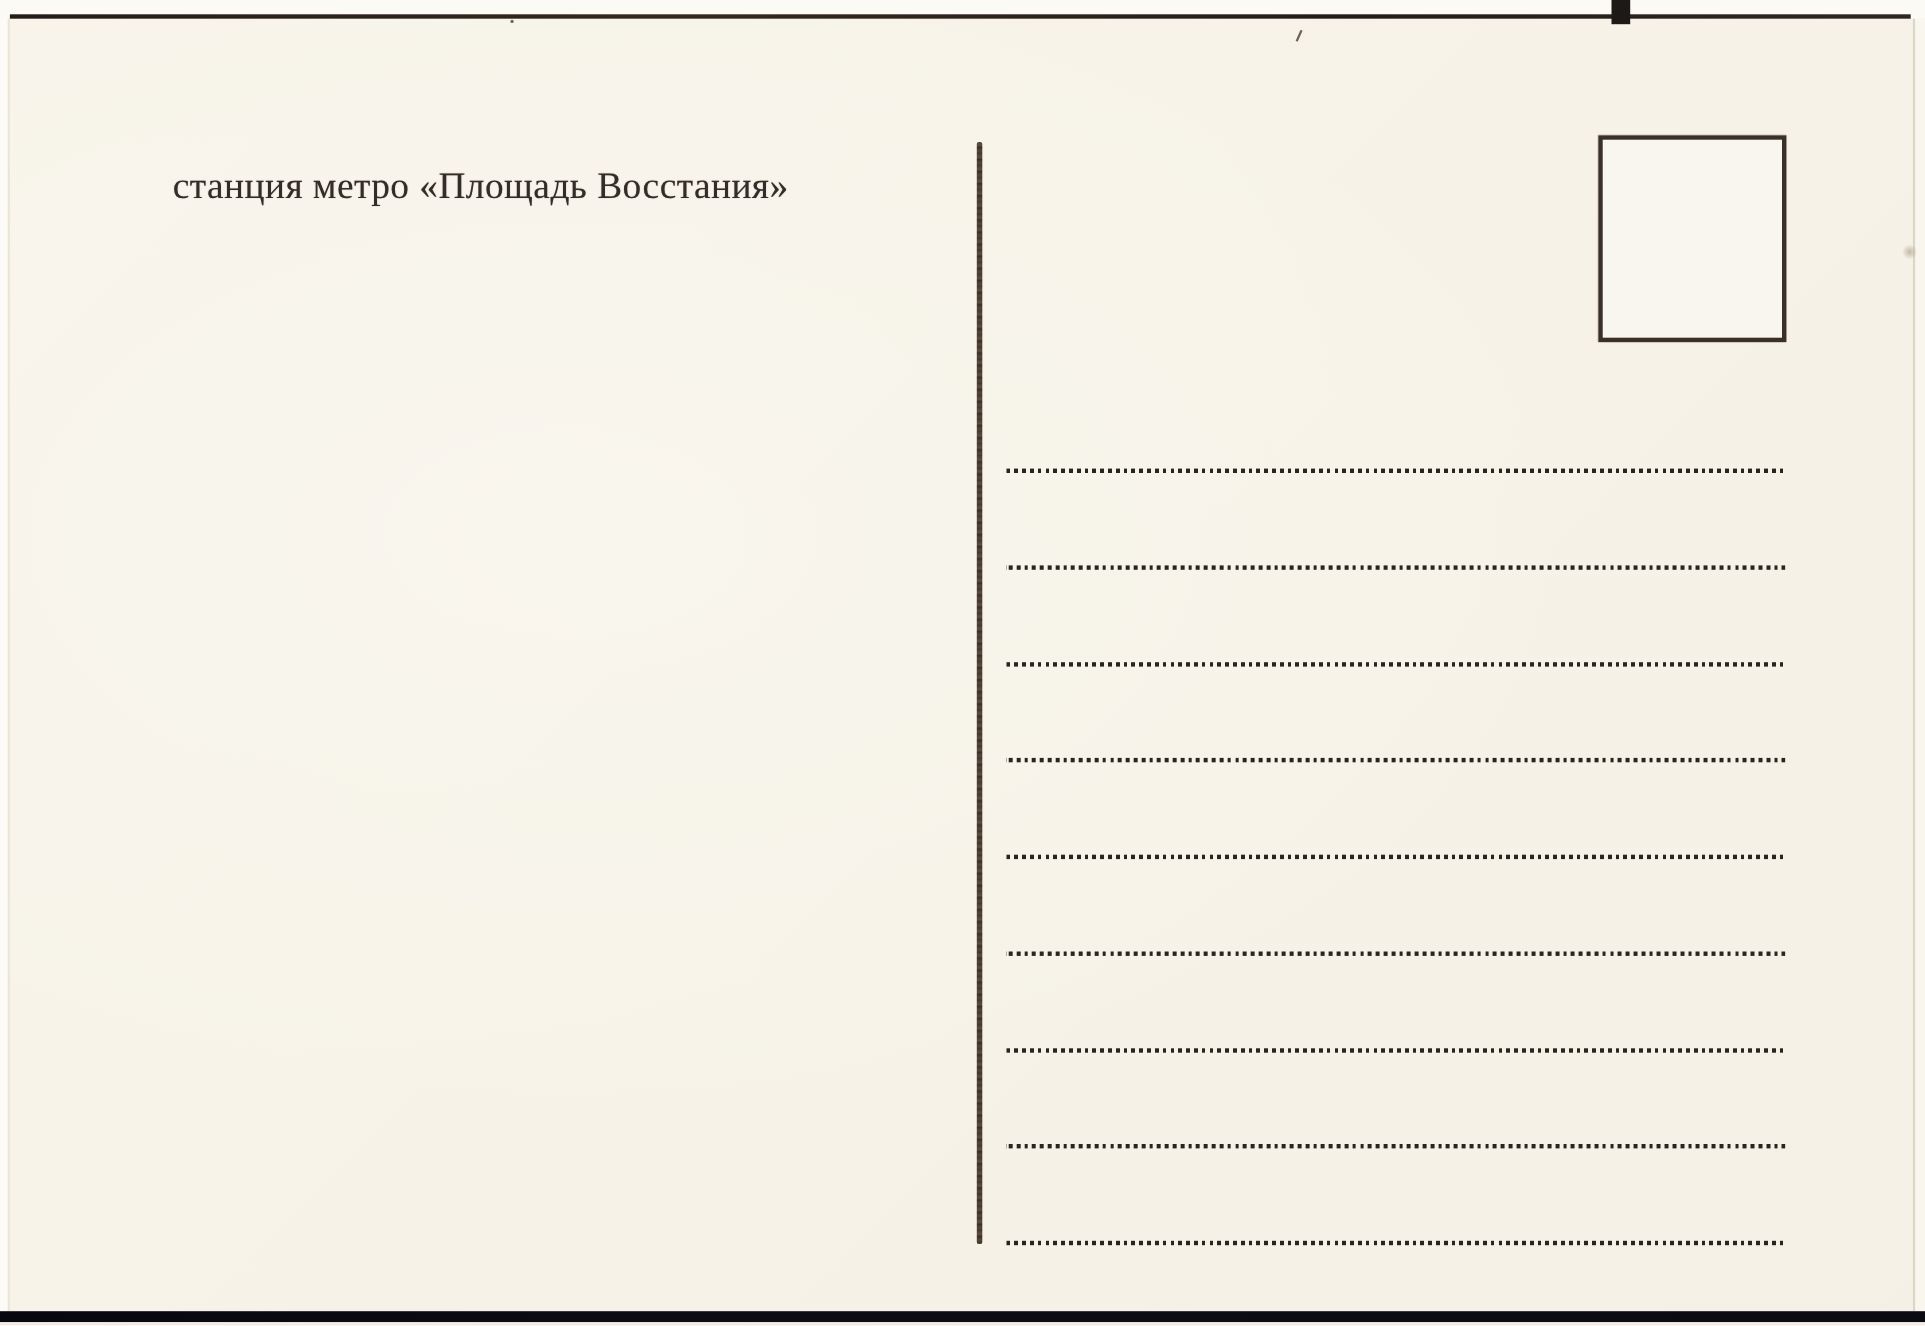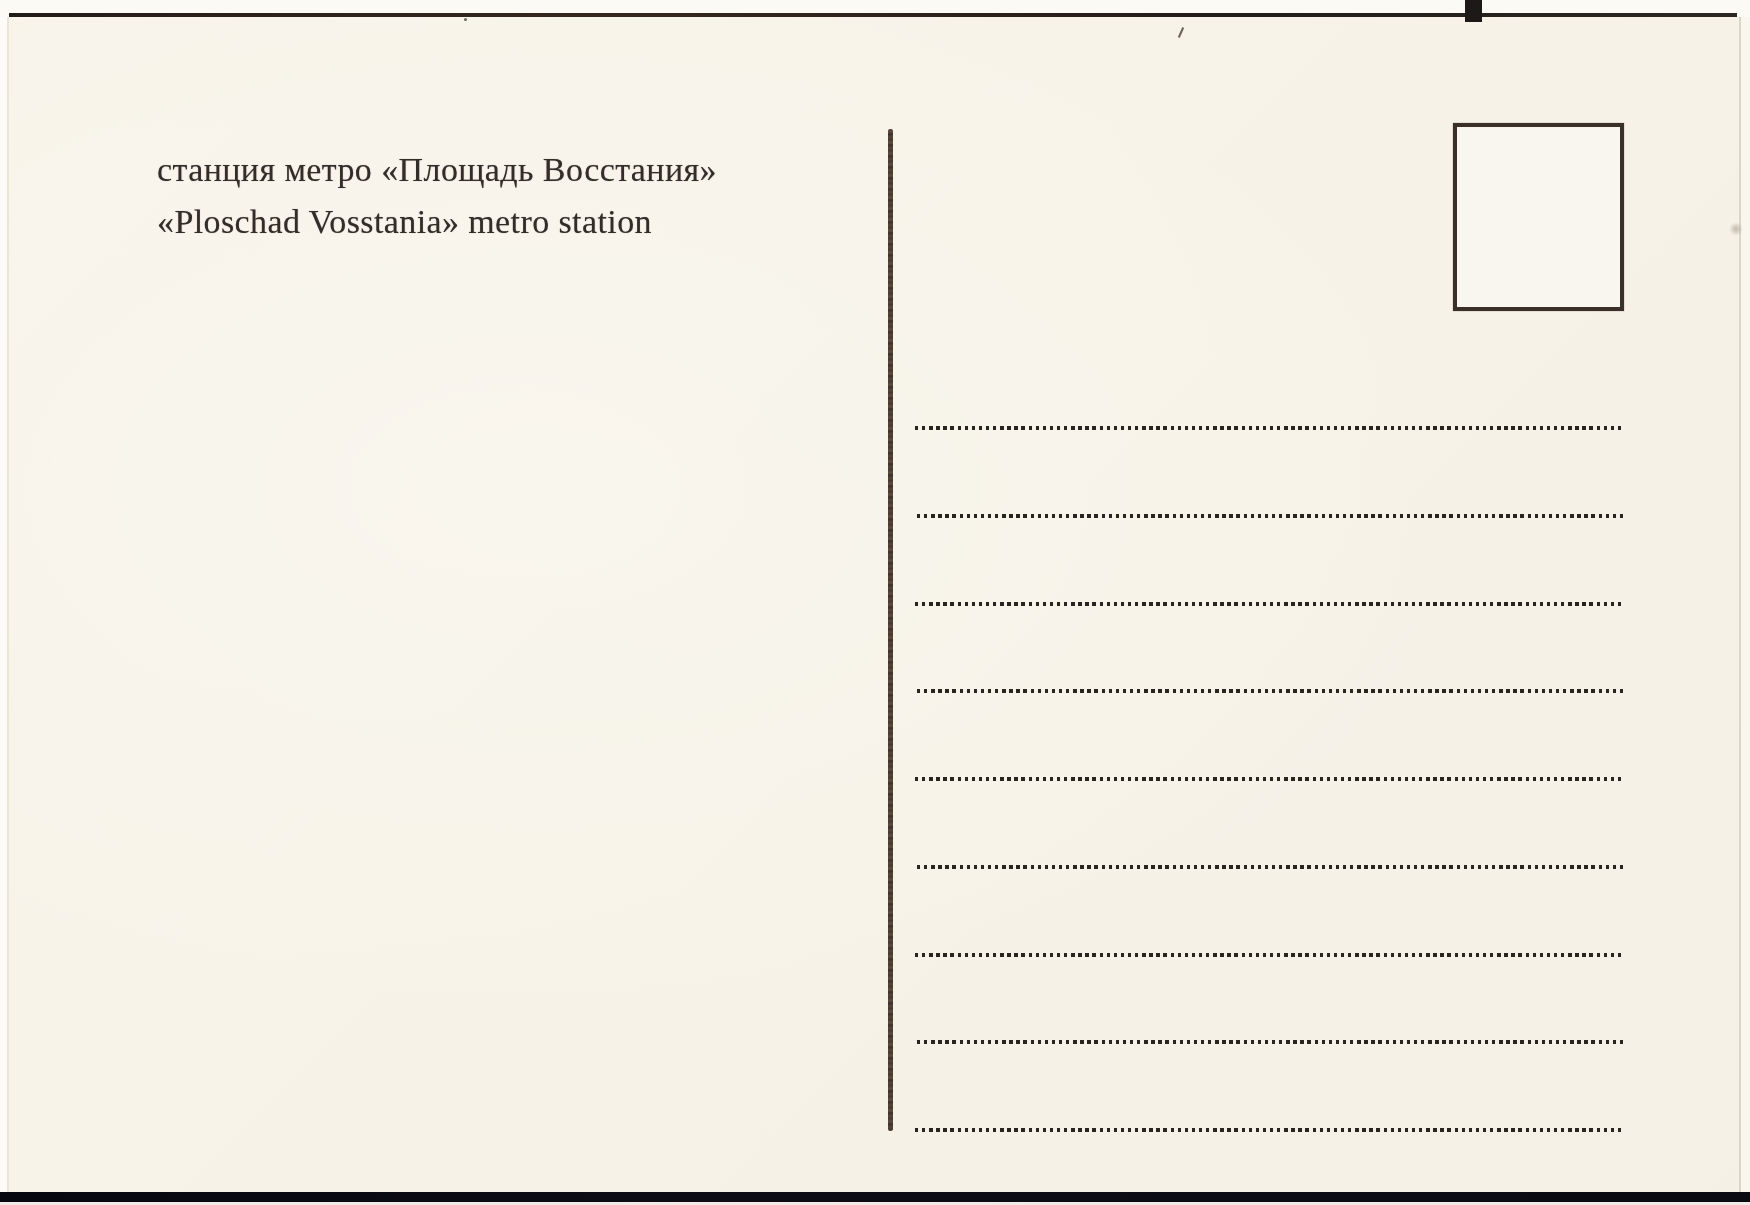--- a/index.html
+++ b/index.html
@@ -153,21 +153,20 @@
 
   <div class="left-sliver"></div>
   <div class="left-crease"></div>
   <div class="top-edge-line"></div>
   <div class="corner-dark"></div>
   <div class="right-margin"></div>
   <div class="right-edge-line"></div>
 
   <div class="caption">
     <div class="cap-line">станция метро «Площадь Восстания»</div>
-    <div class="cap-line">«Ploschad Vosstania» metro station</div>
   </div>
 
   <div class="divider"></div>
 
   <div class="stamp-box"></div>
 
   <div class="address-lines">
       <div class="dotted-line"></div>
       <div class="dotted-line"></div>
       <div class="dotted-line"></div>

